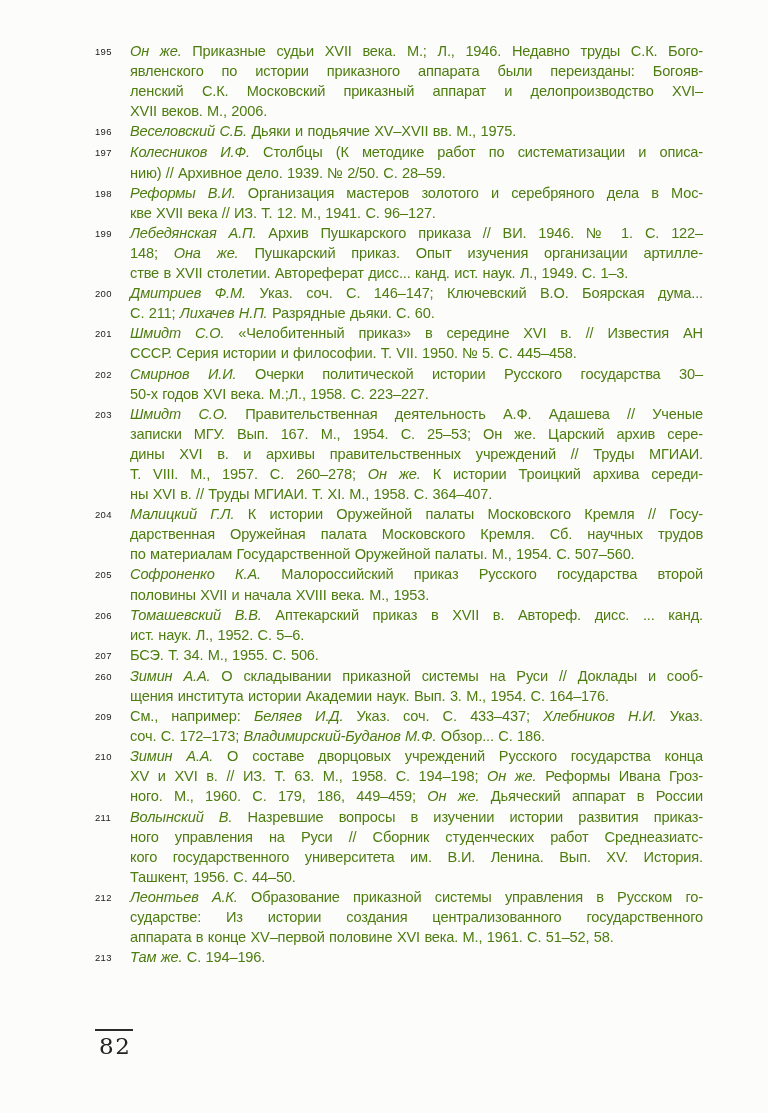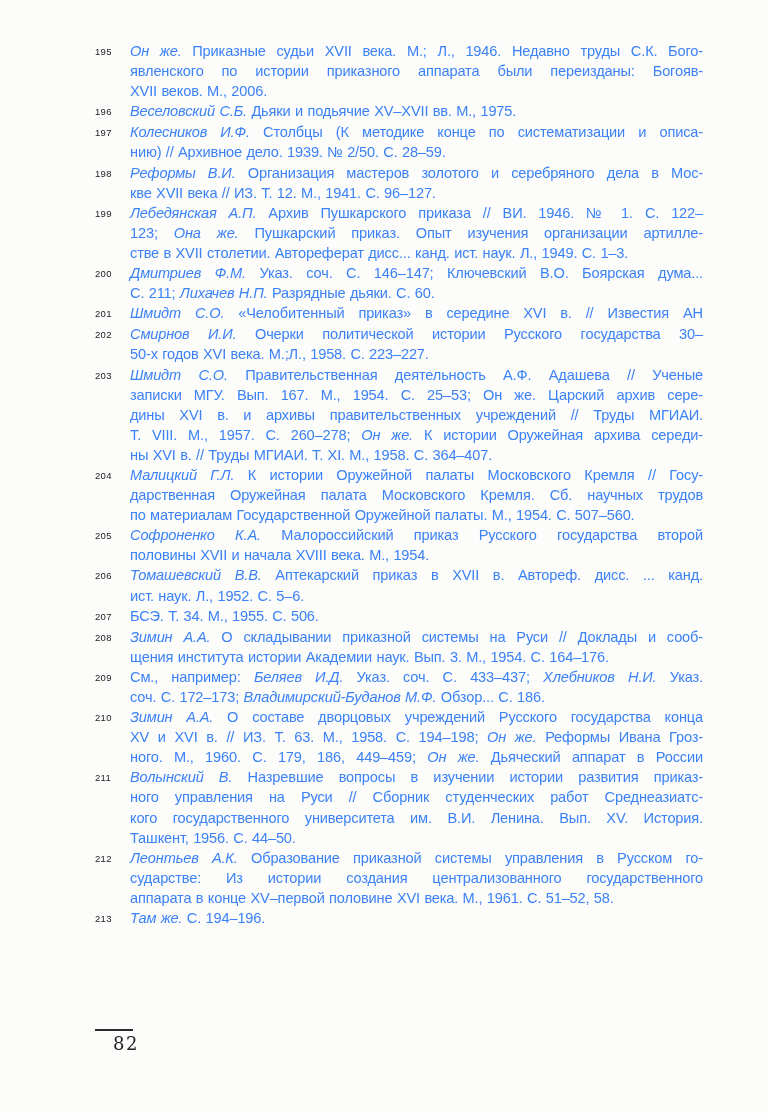--- a/index.html
+++ b/index.html
@@ -32,21 +32,21 @@
     letter-spacing: 0.3px;
     color: #222;
   }
   .fn-body {
     flex: 1 1 auto;
     width: 573px;
     font-size: 14.6px;
     line-height: 20.1px;
     letter-spacing: -0.15px;
     word-spacing: 0.5px;
-    color: #3b82f6;
+    color: #4d7c0f;
   }
   .fl {
     text-align: justify;
     text-align-last: justify;
     white-space: normal;
     height: 20.1px;
     overflow: visible;
   }
   .fl.last {
     text-align: left;
@@ -54,129 +54,131 @@
   }
   .fl em { font-style: italic; }
   .page-num-rule {
     position: absolute;
     top: 1029px; left: 95px;
     width: 38px; height: 2px;
     background: #2b2b2b;
   }
   .page-num {
     position: absolute;
-    top: 1033px; left: 113px;
+    top: 1033px; left: 99px;
     font-family: "DejaVu Serif", serif;
-    font-size: 18px;
+    font-size: 23px;
     letter-spacing: 1.5px;
     color: #222;
   }
 </style>
 </head>
 <body>
 
 <div class="page">
 
   <div class="notes">
       <div class="note">
     <div class="fn-num">195</div>
     <div class="fn-body">
           <div class="fl"><em>Он же.</em><span> Приказные судьи XVII века. М.; Л., 1946. Недавно труды С.К. Бого-</span></div>
           <div class="fl"><span>явленского по истории приказного аппарата были переизданы: Богояв-</span></div>
+          <div class="fl"><span>ленский С.К. Московский приказный аппарат и делопроизводство XVI–</span></div>
           <div class="fl last"><span>XVII веков. М., 2006.</span></div>
         </div>
   </div>
       <div class="note">
     <div class="fn-num">196</div>
     <div class="fn-body">
           <div class="fl last"><em>Веселовский С.Б.</em><span> Дьяки и подьячие XV–XVII вв. М., 1975.</span></div>
         </div>
   </div>
       <div class="note">
     <div class="fn-num">197</div>
     <div class="fn-body">
-          <div class="fl"><em>Колесников И.Ф.</em><span> Столбцы (К методике конце по систематизации и описа-</span></div>
+          <div class="fl"><em>Колесников И.Ф.</em><span> Столбцы (К методике работ по систематизации и описа-</span></div>
           <div class="fl last"><span>нию) // Архивное дело. 1939. № 2/50. С. 28–59.</span></div>
         </div>
   </div>
       <div class="note">
     <div class="fn-num">198</div>
     <div class="fn-body">
           <div class="fl"><em>Реформы В.И.</em><span> Организация мастеров золотого и серебряного дела в Мос-</span></div>
           <div class="fl last"><span>кве XVII века // ИЗ. Т. 12. М., 1941. С. 96–127.</span></div>
         </div>
   </div>
       <div class="note">
     <div class="fn-num">199</div>
     <div class="fn-body">
           <div class="fl"><em>Лебедянская А.П.</em><span> Архив Пушкарского приказа // ВИ. 1946. № 1. С. 122–</span></div>
-          <div class="fl"><span>123; </span><em>Она же.</em><span> Пушкарский приказ. Опыт изучения организации артилле-</span></div>
+          <div class="fl"><span>148; </span><em>Она же.</em><span> Пушкарский приказ. Опыт изучения организации артилле-</span></div>
           <div class="fl last"><span>стве в XVII столетии. Автореферат дисс... канд. ист. наук. Л., 1949. С. 1–3.</span></div>
         </div>
   </div>
       <div class="note">
     <div class="fn-num">200</div>
     <div class="fn-body">
           <div class="fl"><em>Дмитриев Ф.М.</em><span> Указ. соч. С. 146–147; Ключевский В.О. Боярская дума...</span></div>
           <div class="fl last"><span>С. 211; </span><em>Лихачев Н.П.</em><span> Разрядные дьяки. С. 60.</span></div>
         </div>
   </div>
       <div class="note">
     <div class="fn-num">201</div>
     <div class="fn-body">
           <div class="fl"><em>Шмидт С.О.</em><span> «Челобитенный приказ» в середине XVI в. // Известия АН</span></div>
+          <div class="fl last"><span>СССР. Серия истории и философии. Т. VII. 1950. № 5. С. 445–458.</span></div>
         </div>
   </div>
       <div class="note">
     <div class="fn-num">202</div>
     <div class="fn-body">
           <div class="fl"><em>Смирнов И.И.</em><span> Очерки политической истории Русского государства 30–</span></div>
           <div class="fl last"><span>50-х годов XVI века. М.;Л., 1958. С. 223–227.</span></div>
         </div>
   </div>
       <div class="note">
     <div class="fn-num">203</div>
     <div class="fn-body">
           <div class="fl"><em>Шмидт С.О.</em><span> Правительственная деятельность А.Ф. Адашева // Ученые</span></div>
           <div class="fl"><span>записки МГУ. Вып. 167. М., 1954. С. 25–53; Он же. Царский архив сере-</span></div>
           <div class="fl"><span>дины XVI в. и архивы правительственных учреждений // Труды МГИАИ.</span></div>
-          <div class="fl"><span>Т. VIII. М., 1957. С. 260–278; </span><em>Он же.</em><span> К истории Оружейная архива середи-</span></div>
+          <div class="fl"><span>Т. VIII. М., 1957. С. 260–278; </span><em>Он же.</em><span> К истории Троицкий архива середи-</span></div>
           <div class="fl last"><span>ны XVI в. // Труды МГИАИ. Т. XI. М., 1958. С. 364–407.</span></div>
         </div>
   </div>
       <div class="note">
     <div class="fn-num">204</div>
     <div class="fn-body">
           <div class="fl"><em>Малицкий Г.Л.</em><span> К истории Оружейной палаты Московского Кремля // Госу-</span></div>
           <div class="fl"><span>дарственная Оружейная палата Московского Кремля. Сб. научных трудов</span></div>
           <div class="fl last"><span>по материалам Государственной Оружейной палаты. М., 1954. С. 507–560.</span></div>
         </div>
   </div>
       <div class="note">
     <div class="fn-num">205</div>
     <div class="fn-body">
           <div class="fl"><em>Софроненко К.А.</em><span> Малороссийский приказ Русского государства второй</span></div>
-          <div class="fl last"><span>половины XVII и начала XVIII века. М., 1954.</span></div>
+          <div class="fl last"><span>половины XVII и начала XVIII века. М., 1953.</span></div>
         </div>
   </div>
       <div class="note">
     <div class="fn-num">206</div>
     <div class="fn-body">
           <div class="fl"><em>Томашевский В.В.</em><span> Аптекарский приказ в XVII в. Автореф. дисс. ... канд.</span></div>
           <div class="fl last"><span>ист. наук. Л., 1952. С. 5–6.</span></div>
         </div>
   </div>
       <div class="note">
     <div class="fn-num">207</div>
     <div class="fn-body">
           <div class="fl last"><span>БСЭ. Т. 34. М., 1955. С. 506.</span></div>
         </div>
   </div>
       <div class="note">
-    <div class="fn-num">208</div>
+    <div class="fn-num">260</div>
     <div class="fn-body">
           <div class="fl"><em>Зимин А.А.</em><span> О складывании приказной системы на Руси // Доклады и сооб-</span></div>
           <div class="fl last"><span>щения института истории Академии наук. Вып. 3. М., 1954. С. 164–176.</span></div>
         </div>
   </div>
       <div class="note">
     <div class="fn-num">209</div>
     <div class="fn-body">
           <div class="fl"><span>См., например: </span><em>Беляев И.Д.</em><span> Указ. соч. С. 433–437; </span><em>Хлебников Н.И.</em><span> Указ.</span></div>
           <div class="fl last"><span>соч. С. 172–173; </span><em>Владимирский-Буданов М.Ф.</em><span> Обзор... С. 186.</span></div>

